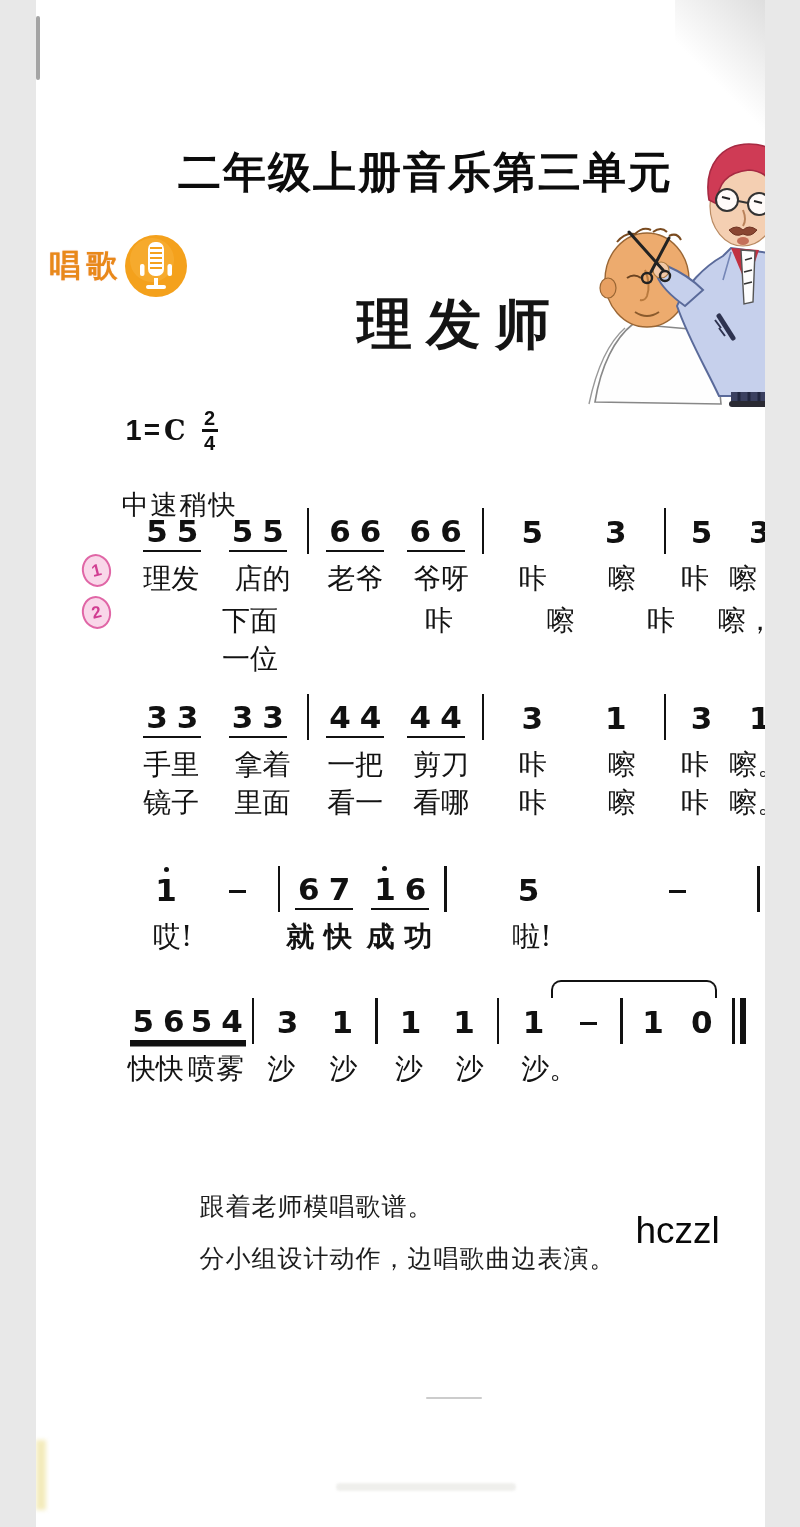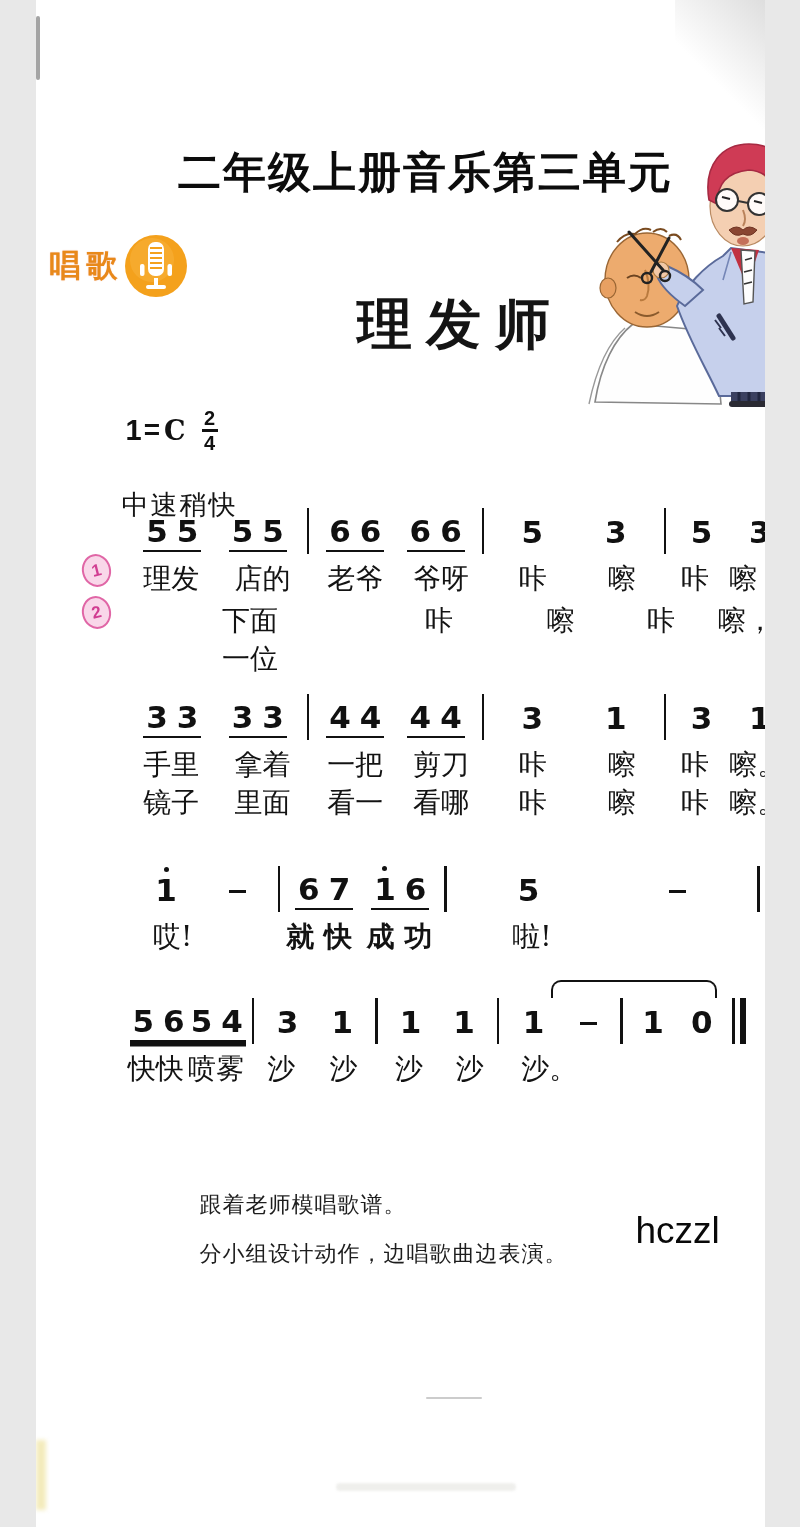--- a/index.html
+++ b/index.html
@@ -76,21 +76,21 @@
   .verse-marker{position:absolute; left:-42px; top:2px; width:25px; height:29px;
     border:2px solid #e066a6; border-radius:50%; background:#f9d7e9; color:#d13e92;
     display:flex; align-items:center; justify-content:center;
     font-family:"Liberation Sans", sans-serif; font-size:17px; font-weight:bold;
     transform:rotate(-14deg);}
   .repeat-brace{position:absolute; right:-46px; top:54px; font-size:36px; font-weight:400;
     transform:scaleY(1.9) scaleX(.9); color:#222; font-family:"DejaVu Serif", serif;}
 
   
   .instructions{position:absolute; left:164px; top:1190px;
-    font-family:"DejaVu Serif", serif; font-size:22px; color:#1d1d1d; letter-spacing:1px;}
+    font-family:"DejaVu Serif", serif; font-size:25px; color:#1d1d1d; letter-spacing:1px;}
   .instructions .line{margin-bottom:19px;}
   .watermark{position:absolute; left:600px; top:1210px; font-size:37px; color:#090909;
     font-family:"Liberation Sans", sans-serif;}
 
   
   .barber-illu{position:absolute; left:545px; top:120px; width:230px; height:288px;}
 </style>
 </head>
 <body>
 

